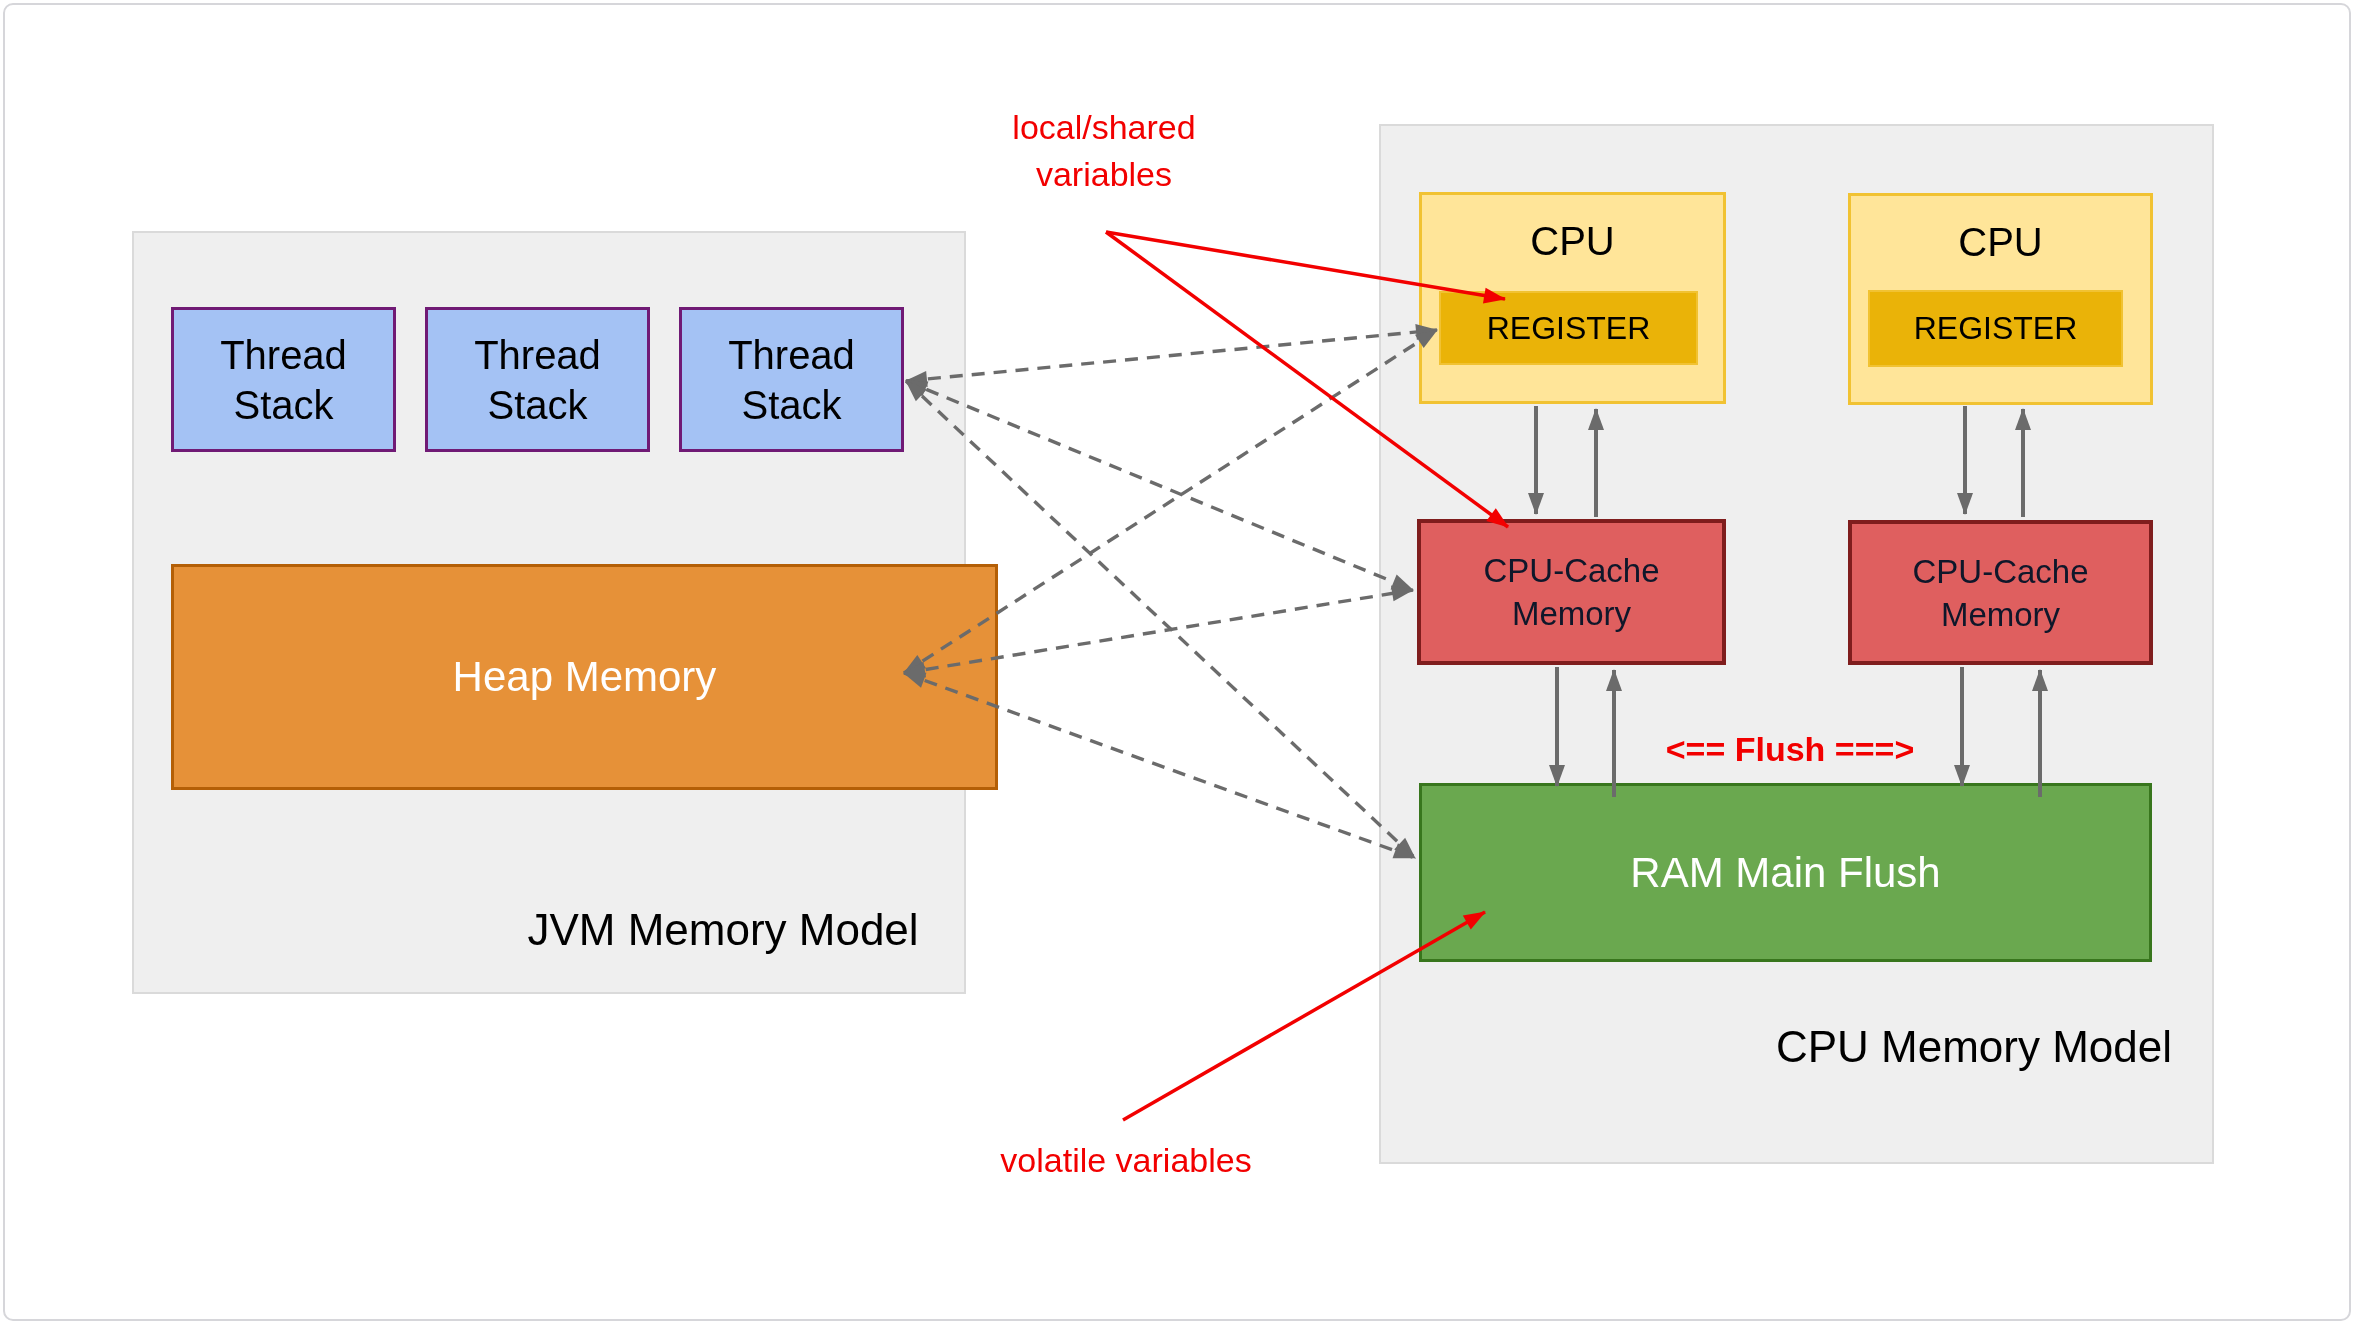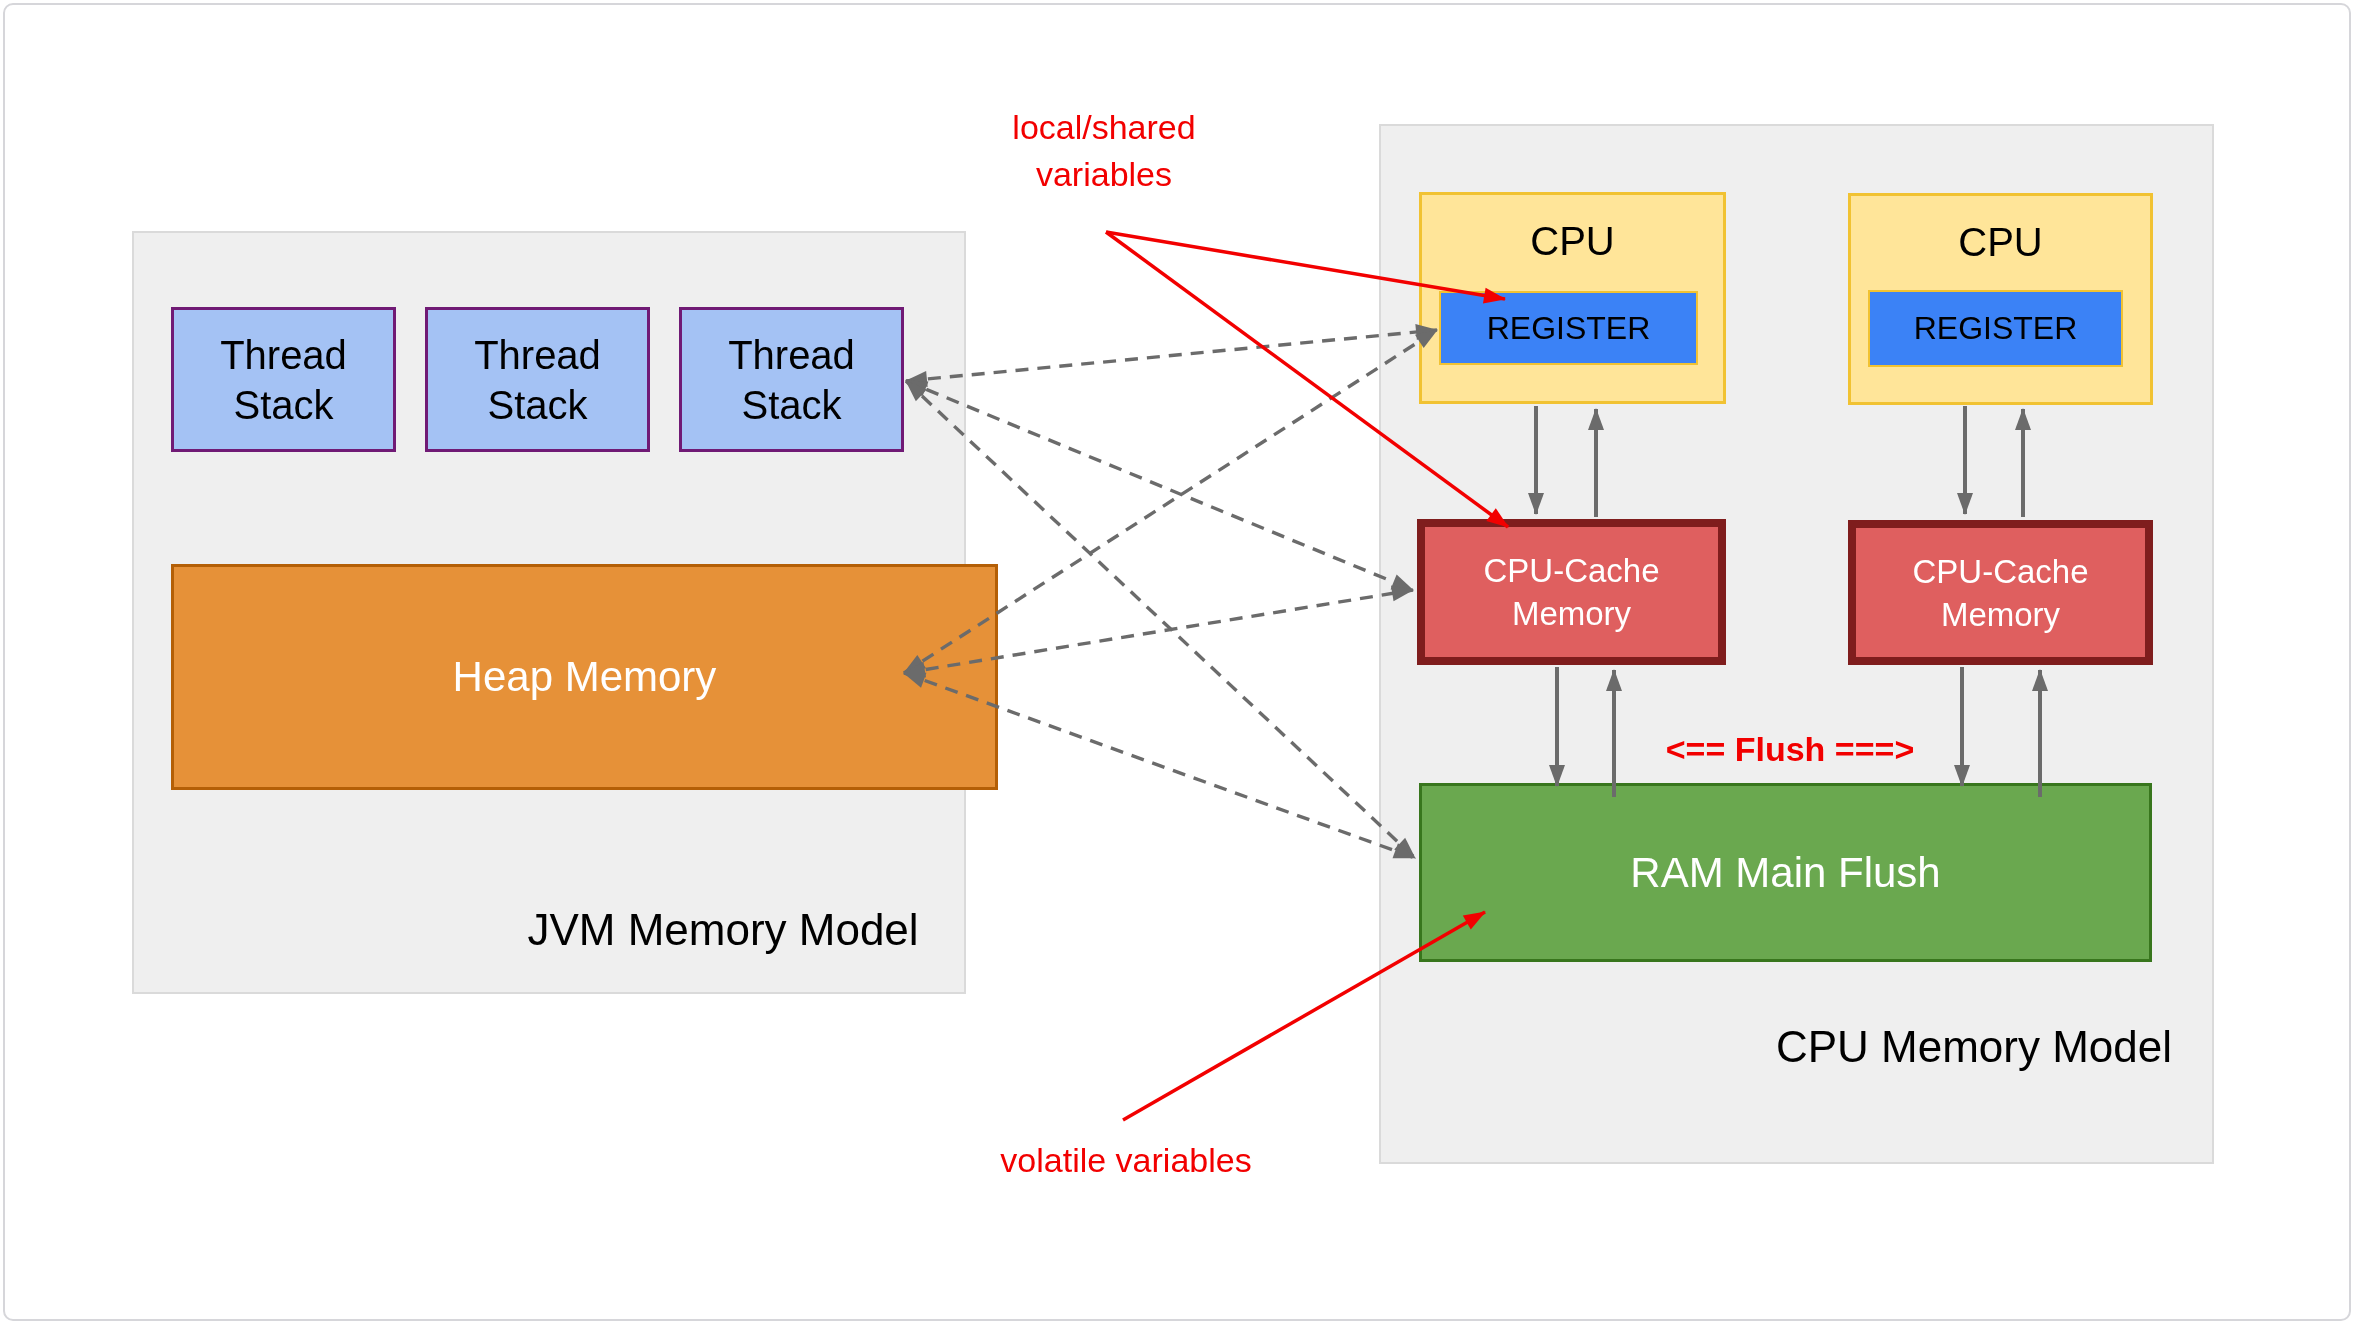--- a/index.html
+++ b/index.html
@@ -9,22 +9,22 @@
   }
   .frame{position:absolute;inset:3px;border:2px solid #d6d6da;border-radius:10px;pointer-events:none;}
   .panel{position:absolute;background:#efefef;border:2px solid #dadada;}
   .panel-title{position:absolute;color:#000;font-size:44px;text-align:center;white-space:nowrap;}
   .node{position:absolute;display:flex;align-items:center;justify-content:center;
         text-align:center;box-sizing:border-box;}
   .thread-stack{background:#a4c2f4;border:3px solid #701a75;color:#000;font-size:40px;line-height:50px;}
   .heap{background:#e69138;border:3px solid #b45f06;color:#fff;font-size:42px;}
   .cpu-box{background:#ffe599;border:3px solid #f1c232;}
   .cpu-label{position:absolute;top:24px;left:0;right:0;text-align:center;color:#000;font-size:40px;}
-  .register{background:#3b82f6;border:2px solid #f1c232;color:#000;font-size:32px;}
-  .cache{background:#df5f5f;border:8px solid #7f1d1d;color:#ffffff;font-size:33px;line-height:43px;}
+  .register{background:#eab308;border:2px solid #f1c232;color:#000;font-size:32px;}
+  .cache{background:#df5f5f;border:4px solid #7f1d1d;color:#0f172a;font-size:33px;line-height:43px;}
   .ram{background:#6aa84f;border:3px solid #38761d;color:#fff;font-size:42px;}
   .annotation{position:absolute;color:#f20000;font-size:34px;text-align:center;line-height:47px;}
   .flush{font-weight:bold;white-space:nowrap;}
   #edge-layer{position:absolute;left:0;top:0;width:2354px;height:1324px;pointer-events:none;}
 </style>
 </head>
 <body>
 
 <div class="canvas">
   <div class="frame"></div>

